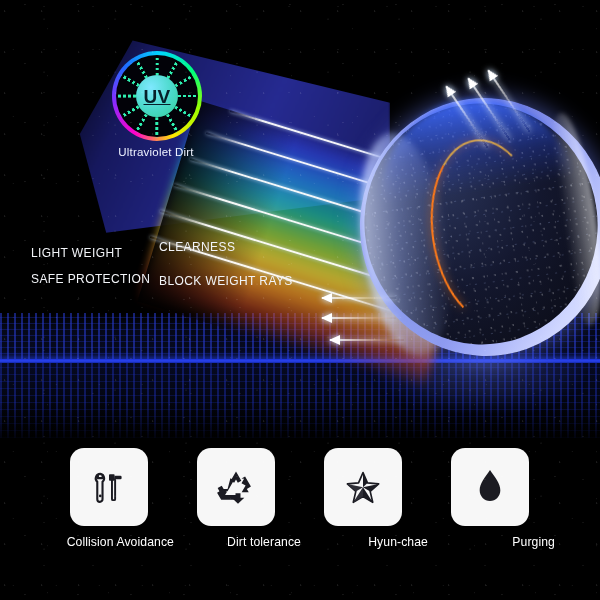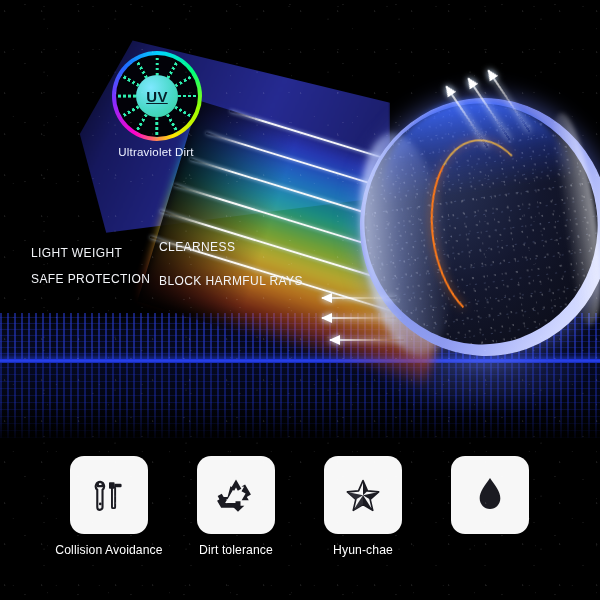--- a/index.html
+++ b/index.html
@@ -114,37 +114,37 @@
 
   
   #uv-badge{position:absolute;left:112px;top:51px;width:90px;height:90px;border-radius:50%;
     background:conic-gradient(from 210deg,#ff00c8,#8a2bff,#1f6bff,#00d6ff,#00ff7a,#9cff00,#ffe600,#ff00c8);
     padding:4px;box-sizing:border-box;}
   #uv-badge-inner{width:100%;height:100%;border-radius:50%;background:#020208;position:relative;}
   #uv-sun{position:absolute;left:50%;top:50%;width:42px;height:42px;margin:-21px 0 0 -21px;
     border-radius:50%;
     background:radial-gradient(circle at 35% 30%,#7ee8ff,#49d9c8 55%,#35cf9a 100%);
     display:flex;align-items:center;justify-content:center;}
-  #uv-text{font-size:15px;font-weight:700;color:#06202a;letter-spacing:.3px;line-height:1;text-decoration:underline;}
+  #uv-text{font-size:19px;font-weight:700;color:#06202a;letter-spacing:.3px;line-height:1;text-decoration:underline;}
   .ray{position:absolute;left:50%;top:50%;width:20px;height:2.6px;margin-top:-1.3px;
     transform-origin:0 50%;
     background:repeating-linear-gradient(90deg,#2ef0b0 0 2.6px,transparent 2.6px 5px);}
   #uv-label{position:absolute;left:56px;top:146px;width:200px;text-align:center;
     color:#eef2ff;font-size:11.5px;letter-spacing:.2px;}
 
   
   .feature{position:absolute;color:#f2f4f8;font-size:12px;letter-spacing:.4px;white-space:nowrap;}
   #feat-lw{left:31px;top:246px;}
   #feat-cl{left:159px;top:240px;}
   #feat-sp{left:31px;top:272px;}
   #feat-bh{left:159px;top:274px;}
 
   
   #icon-row{position:absolute;left:0;top:448px;width:600px;height:110px;}
-  .icon-item{position:absolute;width:130px;text-align:center;margin-top:8px;}
+  .icon-item{position:absolute;width:130px;text-align:right;}
   .icon-card{width:78px;height:78px;margin:0 auto;border-radius:14px;background:#f7f7f7;
     display:flex;align-items:center;justify-content:center;}
   .icon-card svg{display:block;}
   .icon-label{margin-top:9px;color:#fff;font-size:12.2px;letter-spacing:.1px;white-space:nowrap;}
 </style>
 </head>
 <body>
 
 <div id="stage">
 
@@ -226,21 +226,21 @@
       <div id="uv-sun">
         <span id="uv-text">UV</span>
       </div>
     </div>
   </div>
   <div id="uv-label">Ultraviolet Dirt</div>
 
   <div class="feature" id="feat-lw">LIGHT WEIGHT</div>
   <div class="feature" id="feat-cl">CLEARNESS</div>
   <div class="feature" id="feat-sp">SAFE PROTECTION</div>
-  <div class="feature" id="feat-bh">BLOCK HARMFUL RAYS</div>
+  <div class="feature" id="feat-bh">BLOCK WEIGHT RAYS</div>
 
   <div id="icon-row">
       <div class="icon-item" style="left: 44px;">
         <div class="icon-card" style="background: rgb(247, 247, 247);">
           <svg width="42" height="42" viewBox="0 0 48 48">
             <g fill="none" stroke="#1b1b22" stroke-width="2.4">
               <path d="M14 9a5.2 5.2 0 0 0-3.4 9.1V38a3 3 0 0 0 6 0V18.1A5.2 5.2 0 0 0 14 9z"></path>
               <path d="M11.3 9.6v4.2h5.4V9.6"></path>
             </g>
             <circle cx="14" cy="34.2" r="1.5" fill="#1b1b22"></circle>
@@ -277,17 +277,18 @@
           </svg>
         </div>
         <div class="icon-label">Hyun-chae</div>
       </div>
       <div class="icon-item" style="left: 425px;">
         <div class="icon-card" style="background: rgb(247, 247, 247);">
           <svg width="36" height="42" viewBox="0 0 36 48" fill="#1b1b22">
             <path d="M18 4.5c5.6 8.2 11.8 15.4 11.8 23.2 0 7-5.3 12.3-11.8 12.3S6.2 34.7 6.2 27.7C6.2 19.9 12.4 12.7 18 4.5z"></path>
           </svg>
         </div>
+        <div class="icon-label">Purging</div>
       </div>
     </div>
 
   <div id="noise"></div>
 </div>
 
 </body></html>

